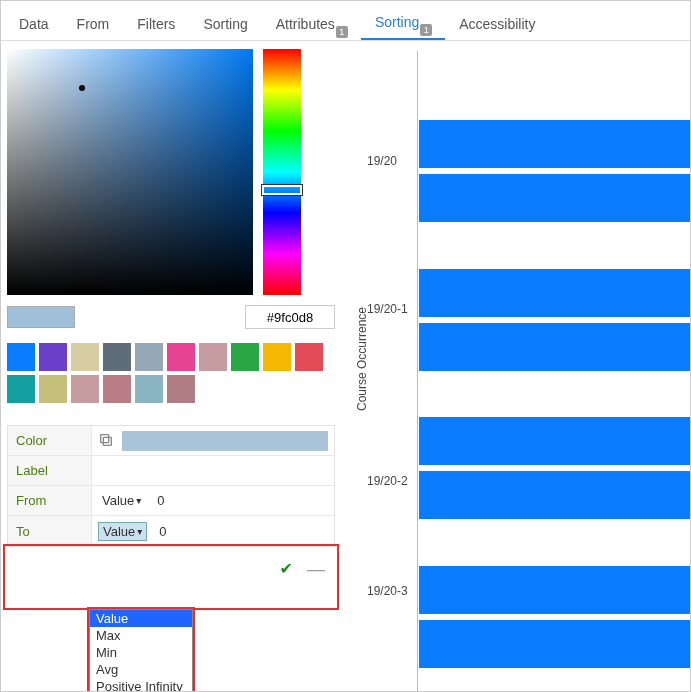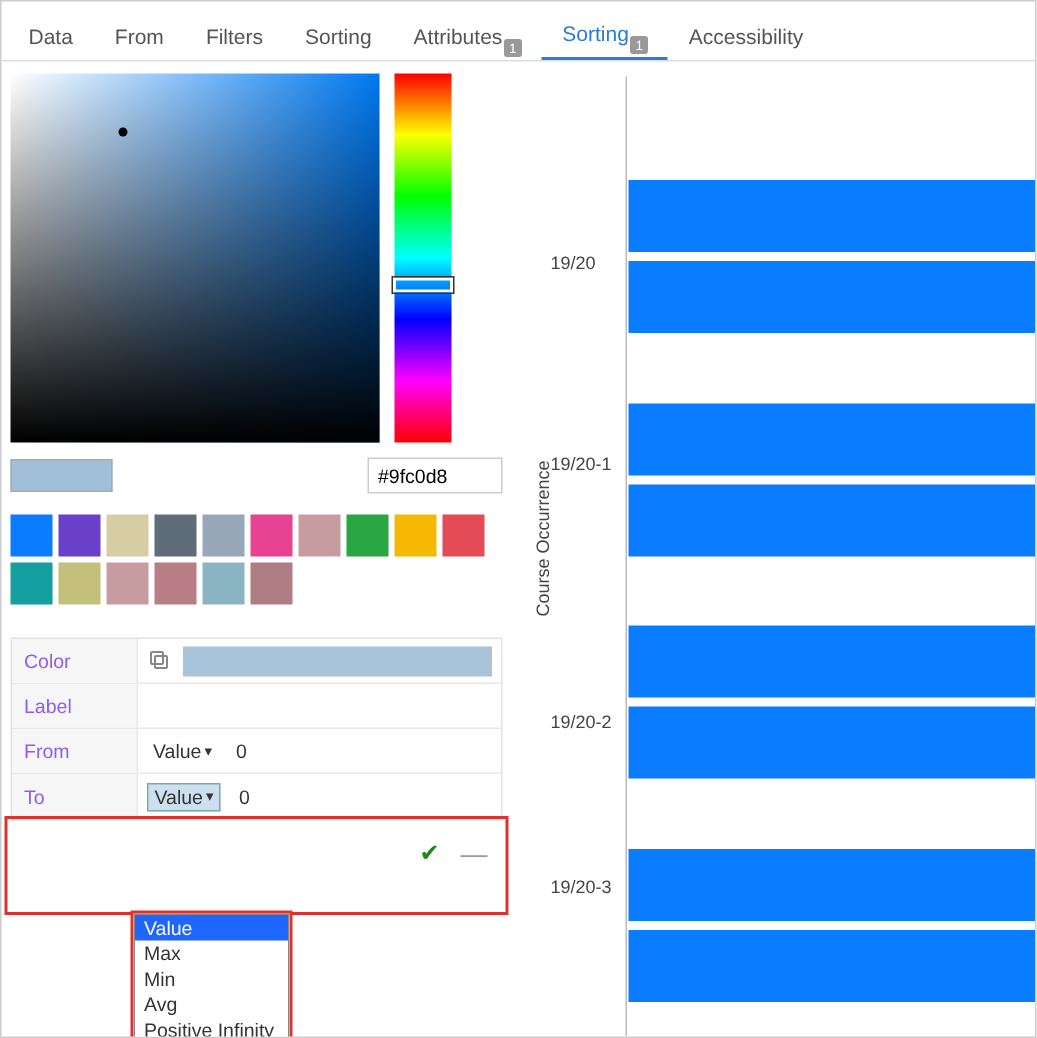--- a/index.html
+++ b/index.html
@@ -94,20 +94,21 @@
     display:flex; align-items:center; margin-top:6px; gap:8px;
   }
   .current-swatch {
     width:68px; height:22px; border:1px solid #aaa;
     background:#9fc0d8;
   }
   .hex-input {
     width:90px; height:24px; border:1px solid #ccc;
     padding:2px 6px; font-size:13px;
     margin-left:auto;
+    text-align:center;
   }
   .palette {
     display:flex; flex-wrap:wrap; gap:4px; margin-top:10px;
     width:330px;
   }
   .palette .sw {
     width:28px; height:28px; cursor:pointer;
   }
   
   .prop-table {
@@ -119,21 +120,21 @@
     display:flex;
     align-items:center;
     border-bottom:1px solid #e8e8e8;
     min-height:30px;
   }
   .prop-row:last-child { border-bottom:none; }
   .prop-label {
     width:84px;
     padding:5px 8px;
     background:#f6f6f6;
-    color:#8b5cf6;
+    color:#4d7c0f;
     border-right:1px solid #e8e8e8;
     align-self:stretch;
     display:flex;align-items:center;
   }
   .prop-val {
     flex:1; display:flex; align-items:center; padding:3px 6px; gap:6px;
     position:relative;
   }
   .copy-icon {
     width:18px;height:18px; color:#888; cursor:pointer;
@@ -321,21 +322,21 @@
       <div class="opt">Avg</div>
       <div class="opt">Positive Infinity</div>
 
     </div>
   </div>
 
   <div class="right">
     <div class="chart">
       <div class="y-axis-title">Course Occurrence</div>
       <div class="y-line"></div>
-      <div class="cat-label" style="top:134px">19/20</div>
+      <div class="cat-label" style="top:120px">19/20</div>
       <div class="cat-label" style="top:268px">19/20-1</div>
       <div class="cat-label" style="top:440px">19/20-2</div>
       <div class="cat-label" style="top:550px">19/20-3</div>
       <div class="bars">
         <div class="bar-group" style="padding-top:50px">
           <div class="bar"></div>
           <div class="bar"></div>
         </div>
         <div class="bar-group">
           <div class="bar"></div>

